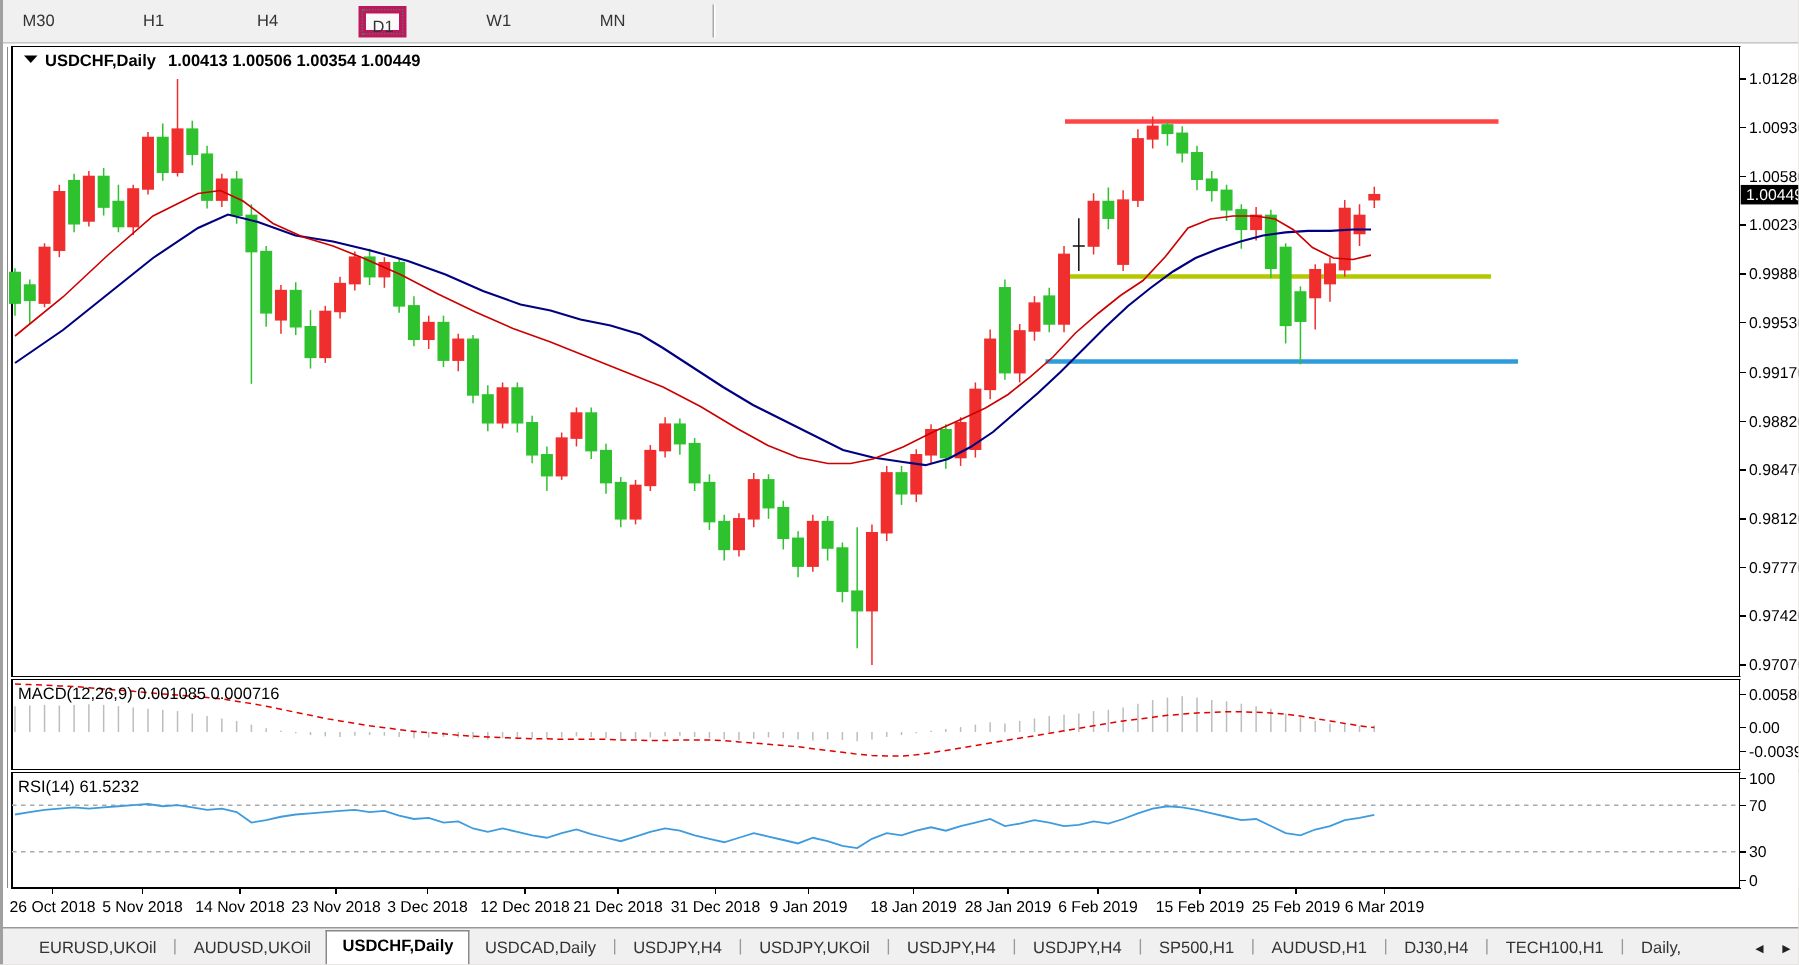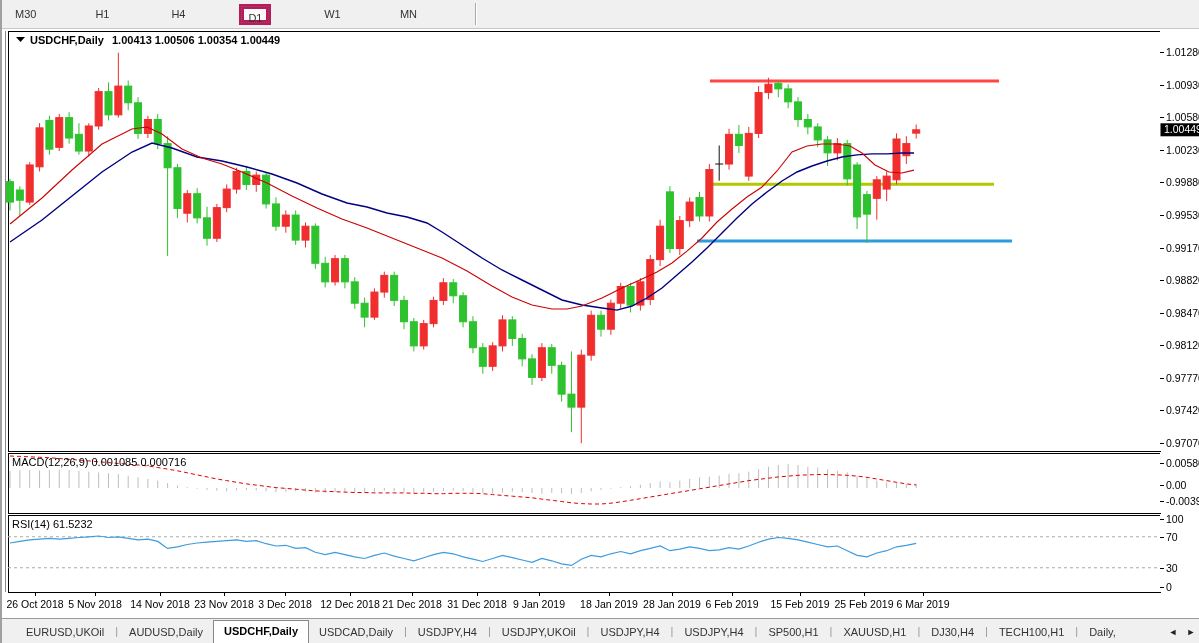--- a/index.html
+++ b/index.html
@@ -416,35 +416,35 @@
         <text x="798" y="608" font-size="10.5" fill="#000000" text-anchor="middle">15 Feb 2019</text>
         <line x1="862" y1="592" x2="862" y2="596" stroke="#000" shape-rendering="crispEdges"></line>
         <text x="862" y="608" font-size="10.5" fill="#000000" text-anchor="middle">25 Feb 2019</text>
         <line x1="921" y1="592" x2="921" y2="596" stroke="#000" shape-rendering="crispEdges"></line>
         <text x="921" y="608" font-size="10.5" fill="#000000" text-anchor="middle">6 Mar 2019</text>
       </g>
     </svg>
   <div class="tabbar" id="tabbar">
       <div class="tab">EURUSD,UKOil</div>
       <span class="tab-sep">|</span>
-      <div class="tab">AUDUSD,Daily</div>
+      <div class="tab">AUDUSD,UKOil</div>
       <div class="tab active">USDCHF,Daily</div>
       <div class="tab">USDCAD,Daily</div>
       <span class="tab-sep">|</span>
       <div class="tab">USDJPY,H4</div>
       <span class="tab-sep">|</span>
       <div class="tab">USDJPY,UKOil</div>
       <span class="tab-sep">|</span>
       <div class="tab">USDJPY,H4</div>
       <span class="tab-sep">|</span>
       <div class="tab">USDJPY,H4</div>
       <span class="tab-sep">|</span>
       <div class="tab">SP500,H1</div>
       <span class="tab-sep">|</span>
-      <div class="tab">XAUUSD,H1</div>
+      <div class="tab">AUDUSD,H1</div>
       <span class="tab-sep">|</span>
       <div class="tab">DJ30,H4</div>
       <span class="tab-sep">|</span>
       <div class="tab">TECH100,H1</div>
       <span class="tab-sep">|</span>
       <div class="tab">Daily,</div>
       <div class="tab-scroll">
         <span>◄</span>
         <span>►</span>
       </div>

